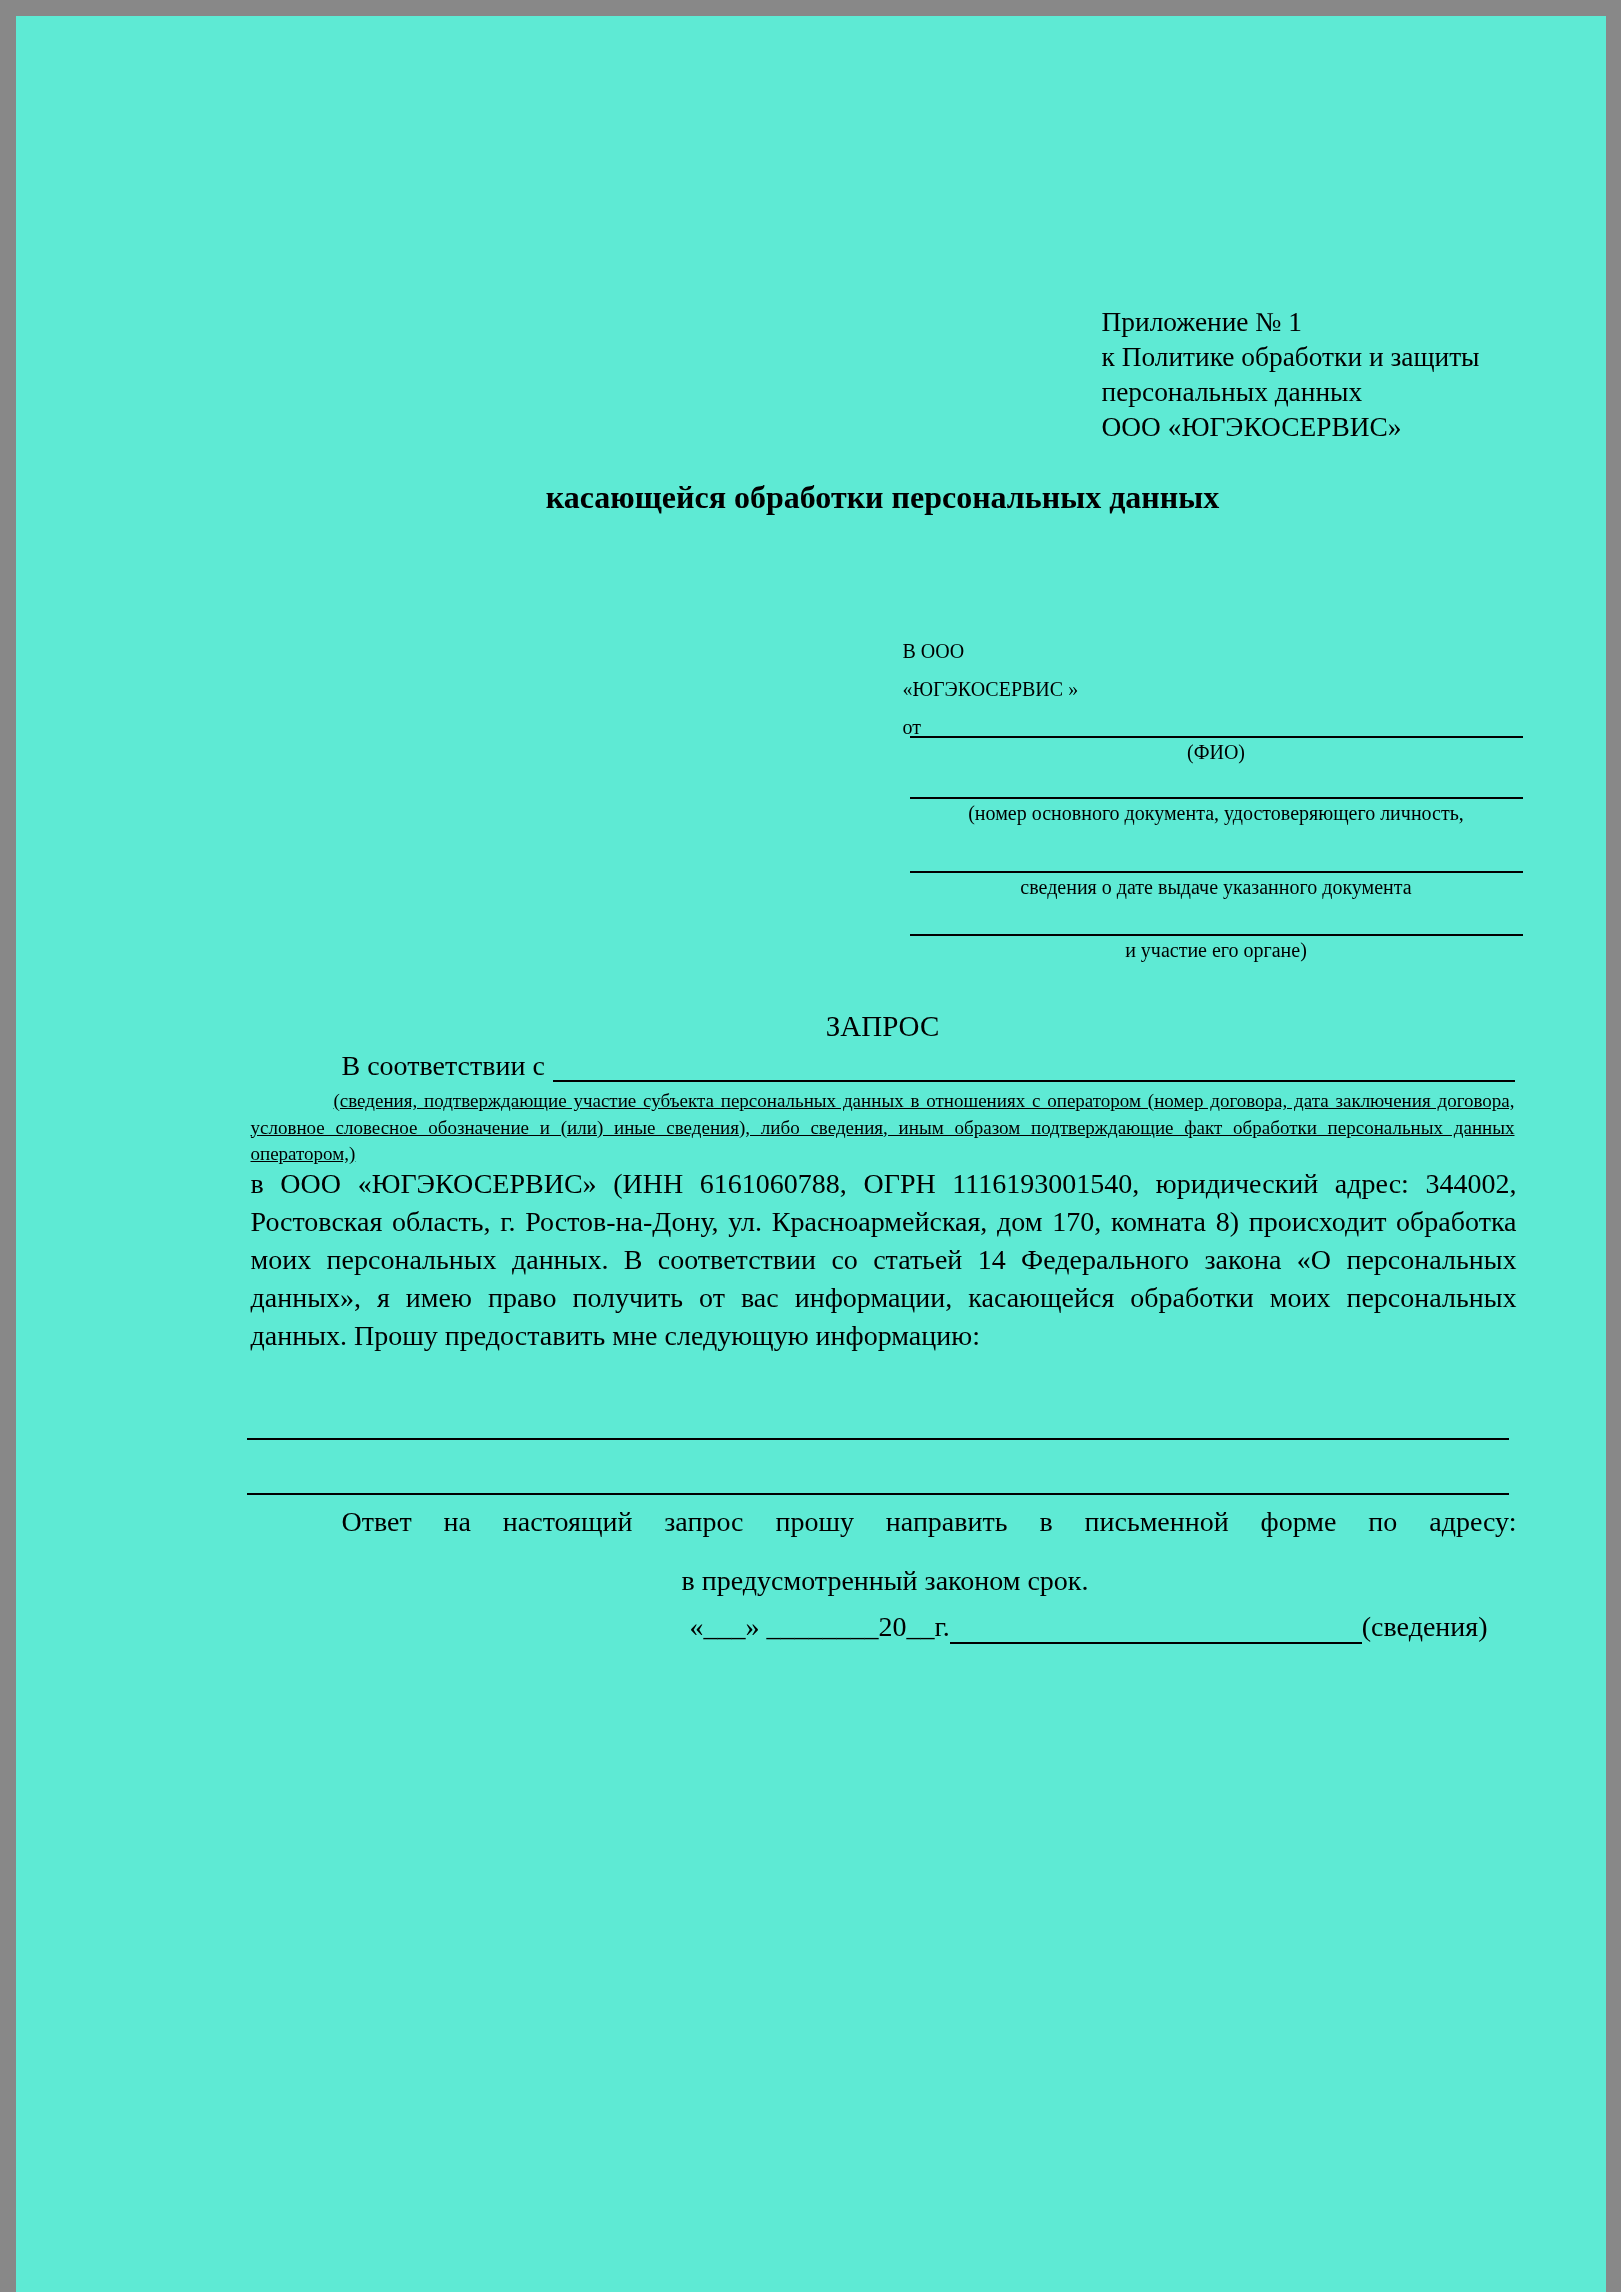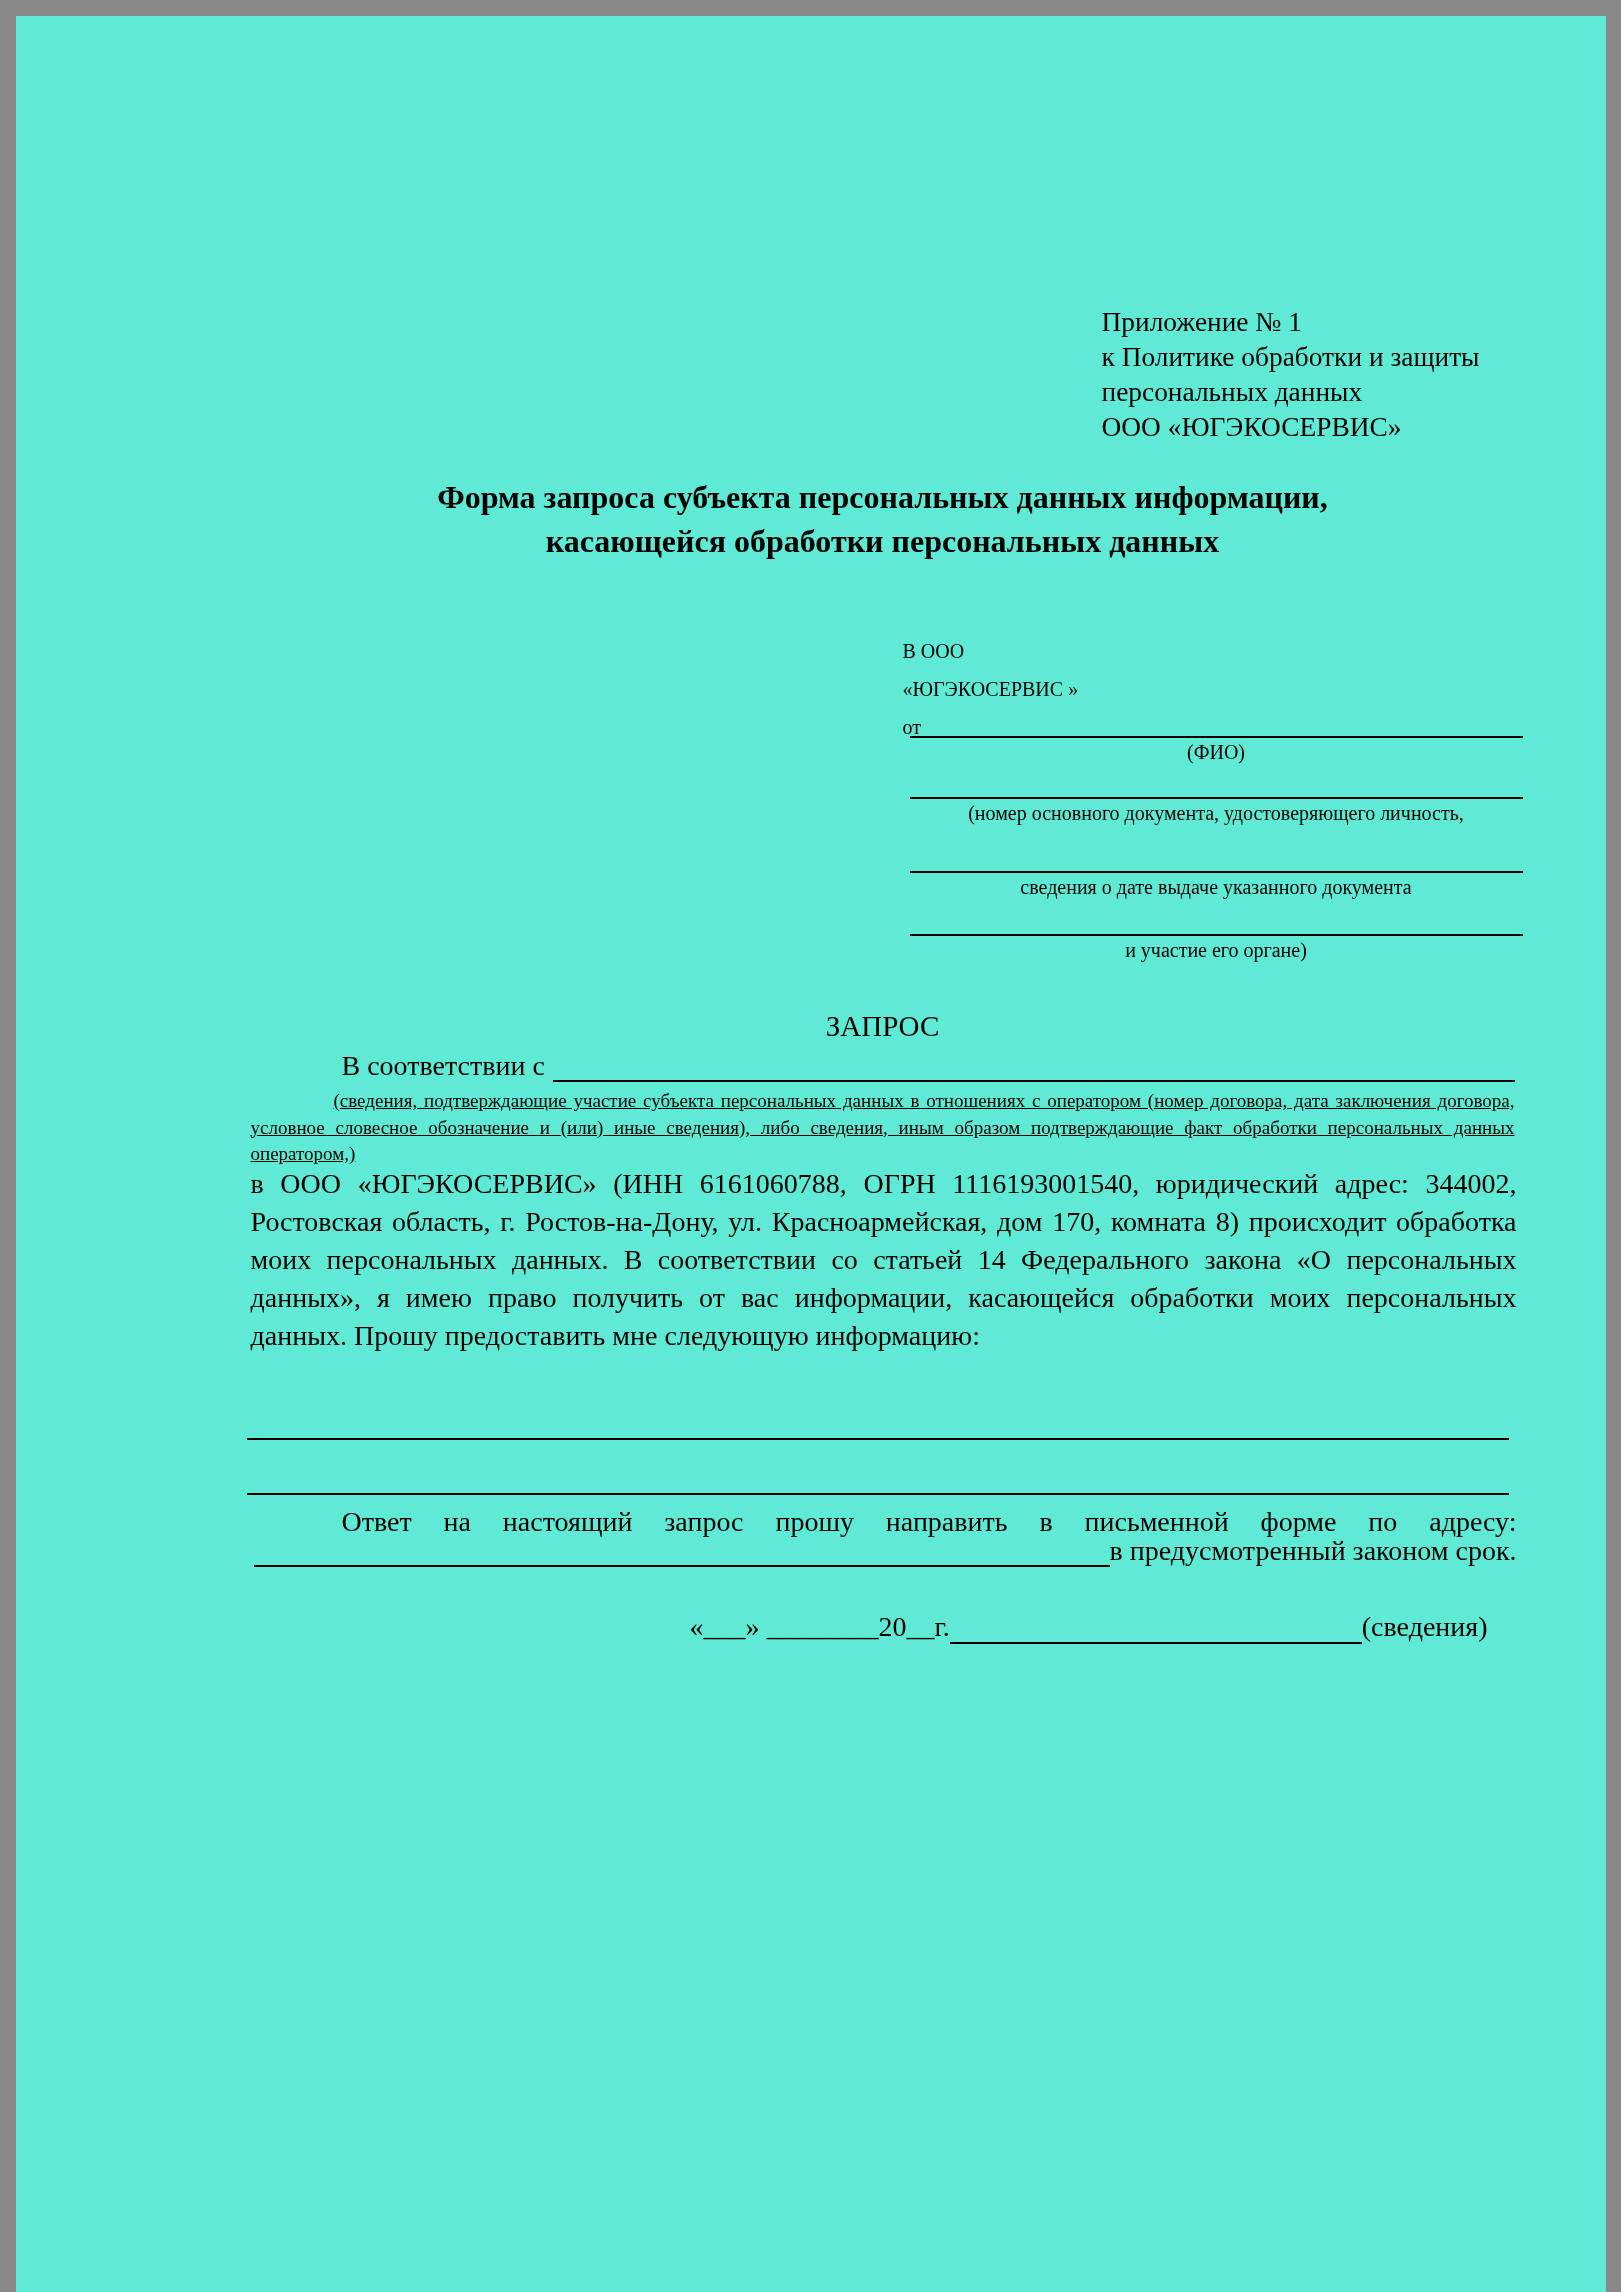--- a/index.html
+++ b/index.html
@@ -64,22 +64,22 @@
   }
   .blank-line { left: 231px; width: 1262px; }
   .reply-par {
     left: 235px; top: 1487px; width: 1266px;
     font-size: 28px; line-height: 38px;
     text-align: justify; text-align-last: justify;
     text-indent: 91px;
   }
   .addr-row {
     left: 238px; top: 1518px; width: 1263px;
-    display: flex; align-items: flex-end;
-    font-size: 28px; line-height: 33px;
+    display: flex; align-items: center;
+    font-size: 28px; line-height: 33px; flex-direction: column;
   }
   .addr-fill { flex: 1 1 auto; border-bottom: 2px solid #000; height: 1em; }
   .addr-suffix { white-space: nowrap; }
   .bottom-row {
     left: 235px; top: 1593px; width: 1237px;
     display: flex; justify-content: flex-end; align-items: flex-end;
     font-size: 28px; line-height: 35px;
   }
   .sig-group { display: flex; align-items: flex-end; }
   .sig-fill { width: 412px; border-bottom: 2px solid #000; height: 1em; }
@@ -91,21 +91,20 @@
 <div class="page">
 
   <div class="abs appendix">
     <div>Приложение № 1</div>
     <div>к Политике обработки и защиты</div>
     <div>персональных данных</div>
     <div>ООО «ЮГЭКОСЕРВИС»</div>
   </div>
 
   <div class="abs doc-title">
-    <div>Форма запроса субъекта персональных данных информации,</div>
     <div>касающейся обработки персональных данных</div>
   </div>
 
   <div class="abs recipient">
     <div>В ООО</div>
     <div>«ЮГЭКОСЕРВИС »</div>
     <div>от</div>
   </div>
 
   <div class="abs fill-group" style="top:720px">

